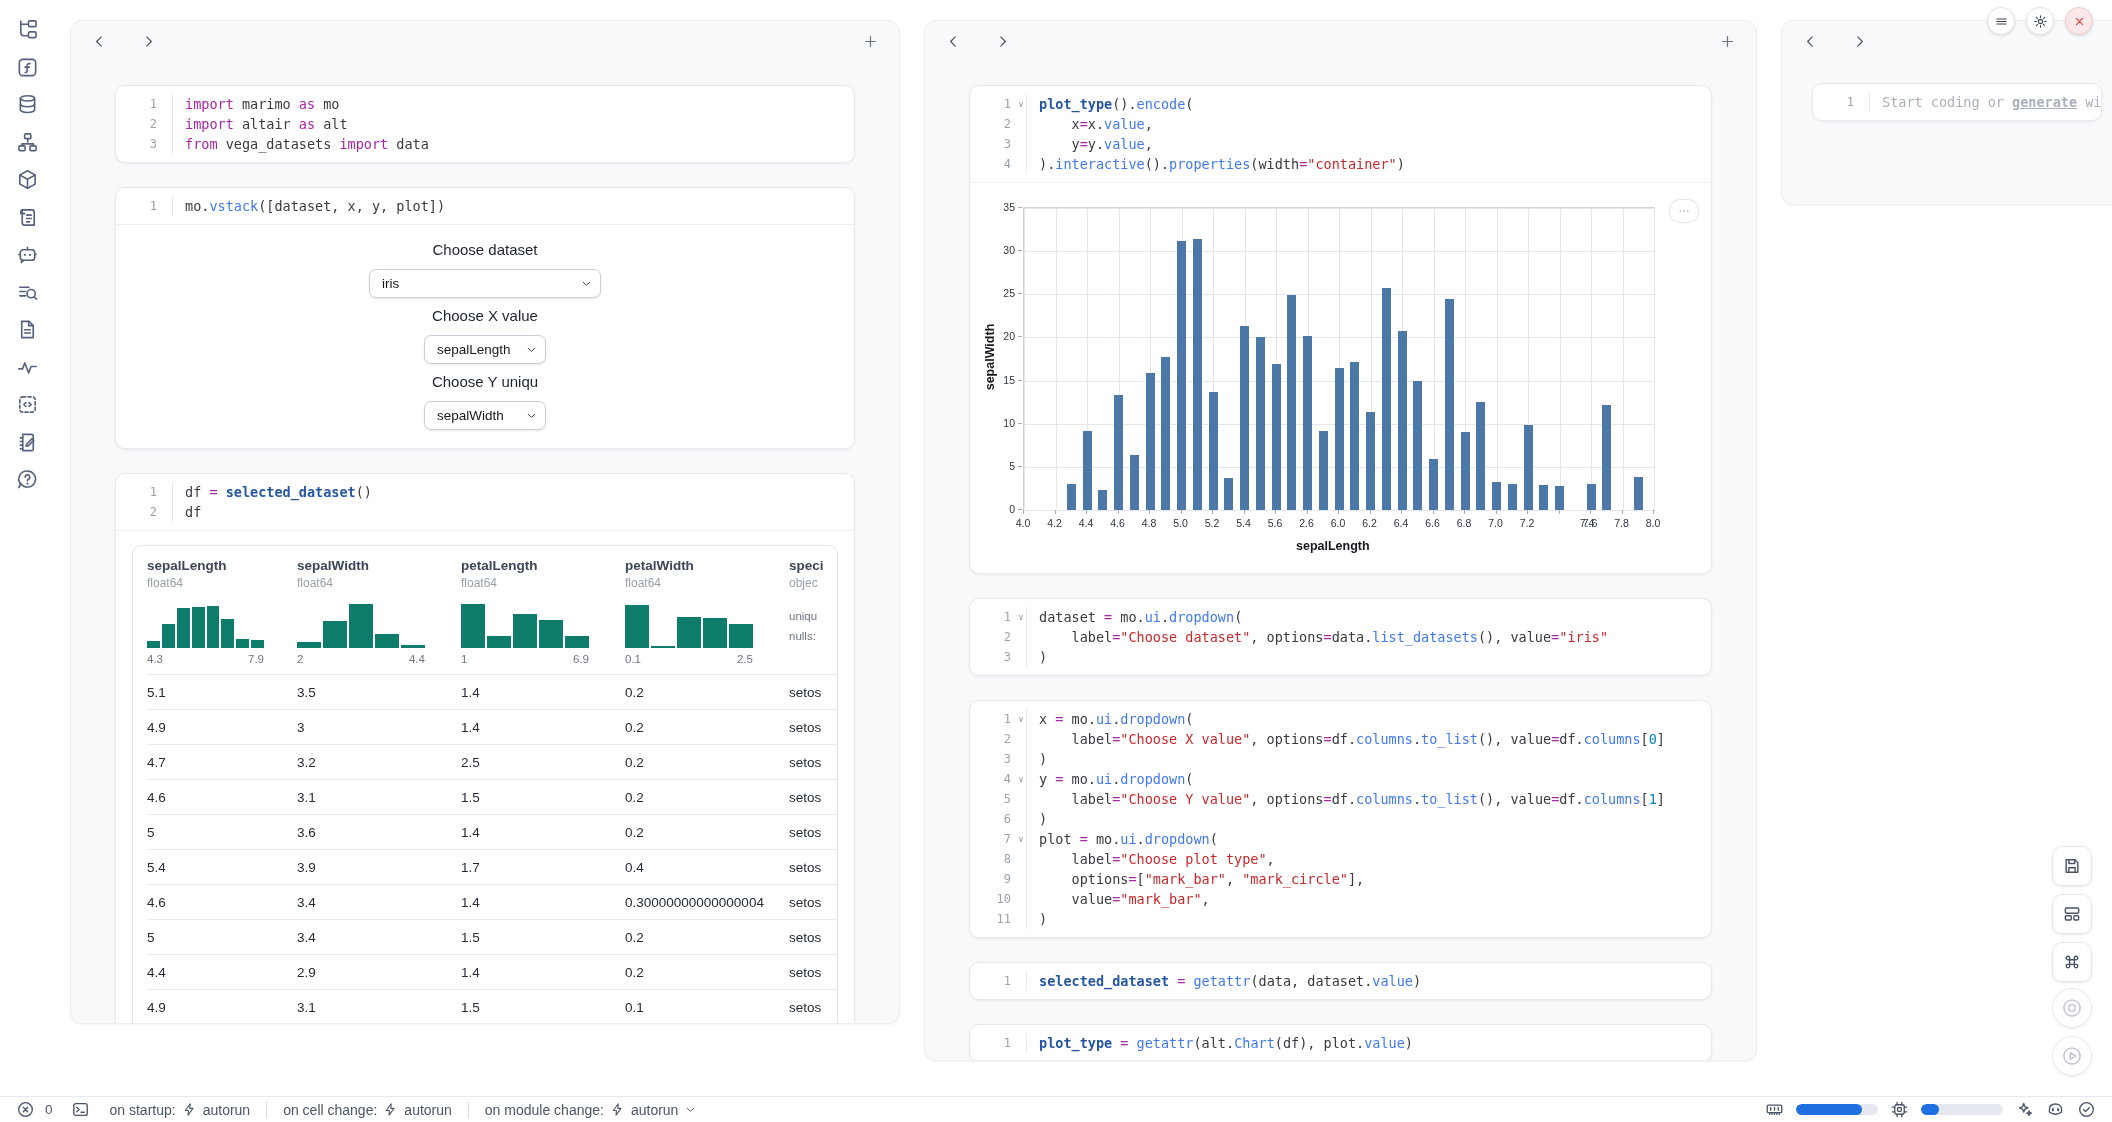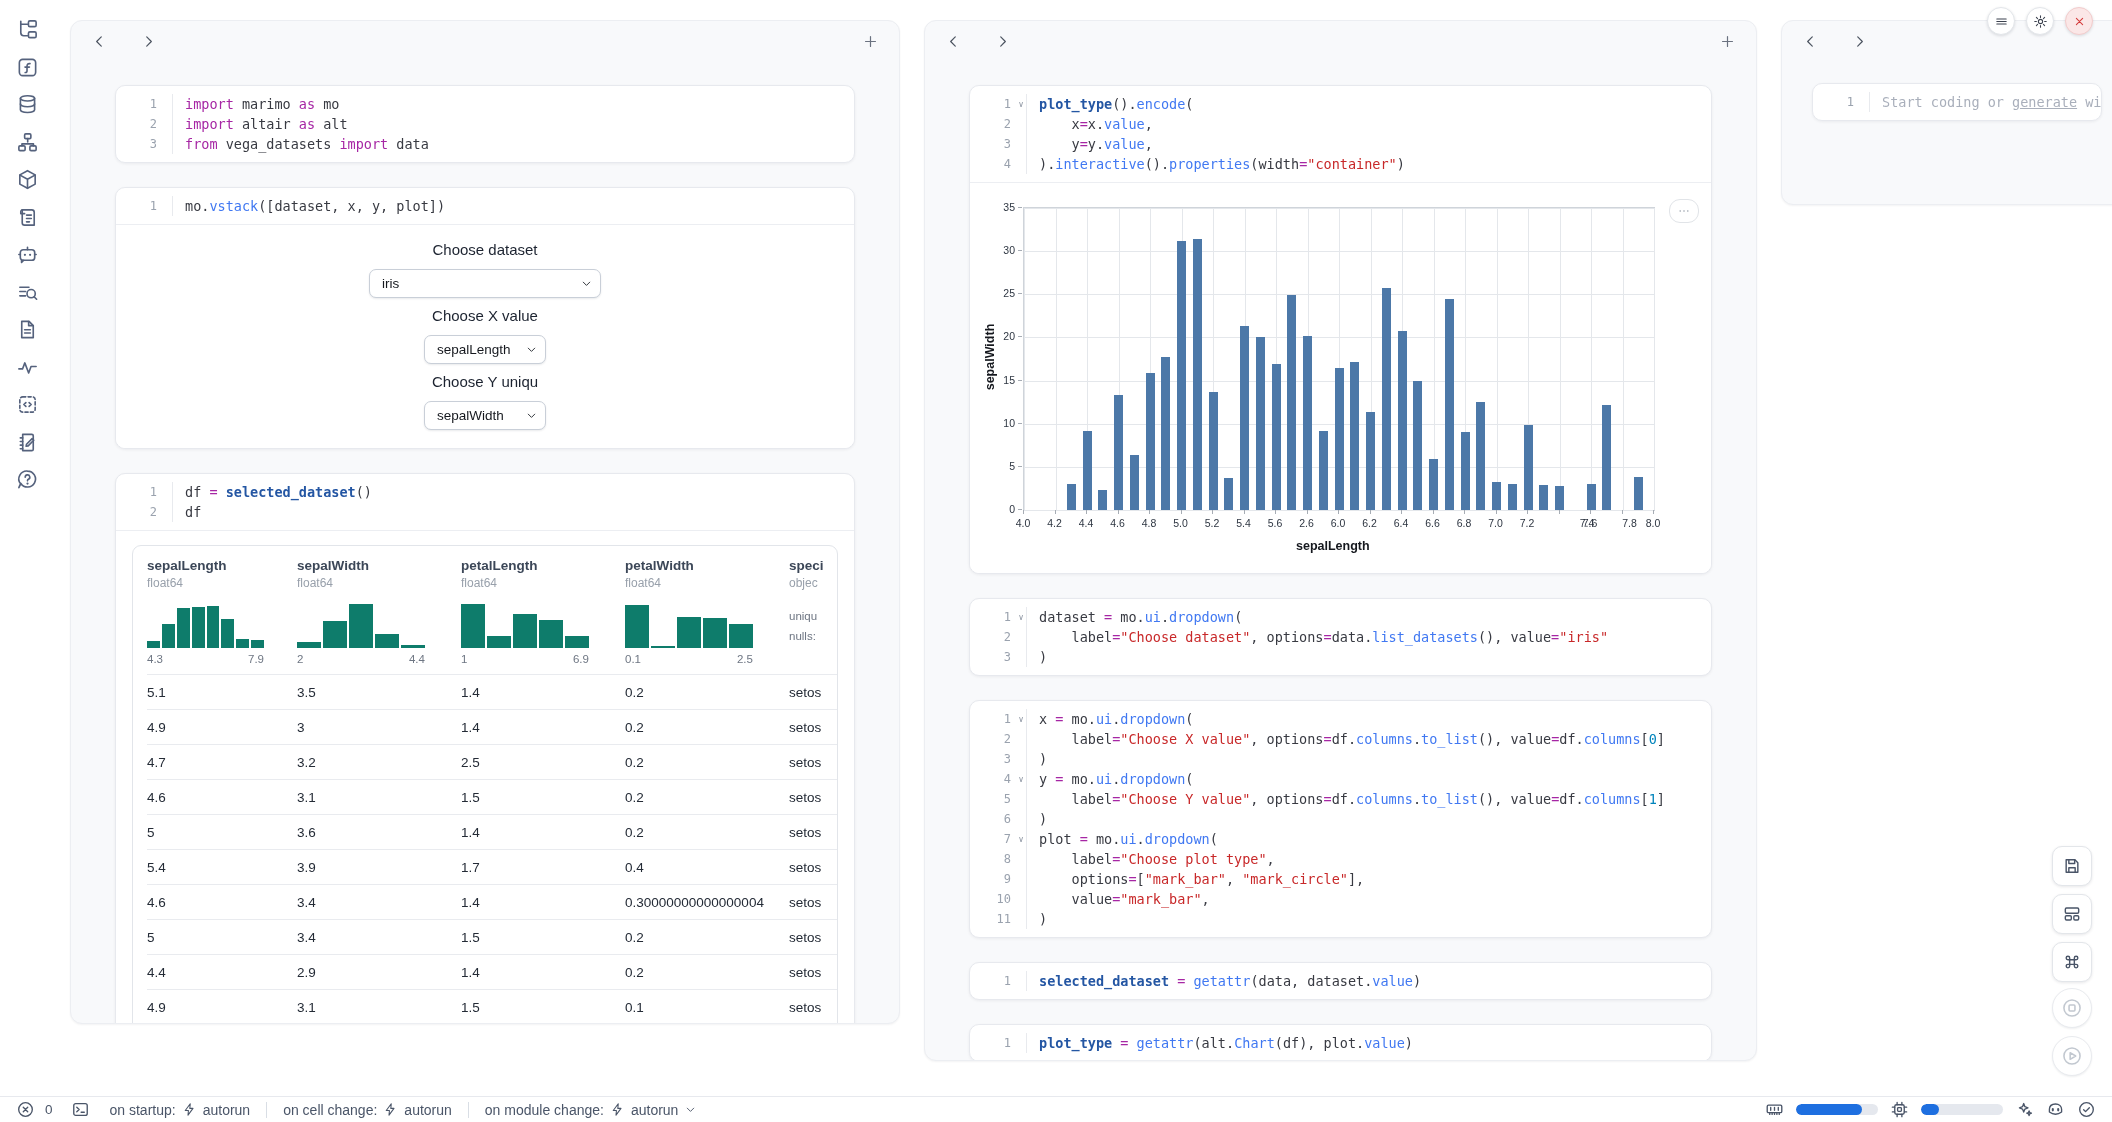--- a/index.html
+++ b/index.html
@@ -24,21 +24,21 @@
   .cell{background:#fff;border:1px solid #e7e9ee;border-radius:10px;margin-bottom:24px;
         box-shadow:0 1px 3px rgba(15,23,42,.06);overflow:hidden;}
   .code{padding:8px 0;font-family:"DejaVu Sans Mono",monospace;font-size:13.5px;}
   .cline{display:flex;line-height:20px;white-space:pre;}
   .lnwrap{width:46px;flex:none;display:flex;justify-content:flex-end;align-items:center;
           padding-right:5px;color:#9aa2ae;font-size:12px;box-sizing:border-box;}
   .fold{width:10px;font-size:8.5px;color:#8d95a2;text-align:center;flex:none;}
   .src{flex:1;border-left:1px solid #e8eaee;padding-left:12px;color:#383a42;overflow:hidden;}
   .tok-kw{color:#a626a4;} .tok-op{color:#a626a4;} .tok-fn{color:#4078f2;}
   .tok-def{color:#2456a3;font-weight:bold;} .tok-str{color:#c82829;} .tok-num{color:#0184bc;}
-  .tok-pl{color:#383a42;} .tok-ph{color:#a9afbb;} .tok-ph-link{color:#a9afbb;text-decoration:underline;font-weight:normal;}
+  .tok-pl{color:#383a42;} .tok-ph{color:#a9afbb;} .tok-ph-link{color:#a9afbb;text-decoration:underline;font-weight:bold;}
   .cell-output{border-top:1px solid #eceef2;background:#fff;}
 
   
   .controls{padding:16px 14px 18px;display:flex;flex-direction:column;gap:9px;}
   .ctl-row{display:flex;align-items:center;gap:11px;font-size:15px;color:#1c2330;flex-direction:column;}
   .selectwrap{position:relative;display:inline-flex;align-items:center;border:1px solid #c9cfd8;
               border-radius:7px;background:#fff;box-shadow:0 1px 2px rgba(15,23,42,.09);
               height:29px;padding:0 24px 0 12px;font-size:13.5px;color:#15181e;box-sizing:border-box;}
   .selectwrap select{appearance:none;-webkit-appearance:none;border:0;background:transparent;
               font:inherit;color:inherit;outline:none;padding:0;width:100%;}
@@ -633,21 +633,21 @@
               <div class="xt" style="left: 479px; top: 334px;">6.8</div>
               <div class="tick" style="left: 525.5px; top: 327px; width: 1px; height: 4px;"></div>
               <div class="xt" style="left: 510.5px; top: 334px;">7.0</div>
               <div class="tick" style="left: 557px; top: 327px; width: 1px; height: 4px;"></div>
               <div class="xt" style="left: 542px; top: 334px;">7.2</div>
               <div class="tick" style="left: 588.5px; top: 327px; width: 1px; height: 4px;"></div>
               <div class="xt" style="left: 602px; top: 334px;">7.4</div>
               <div class="tick" style="left: 620px; top: 327px; width: 1px; height: 4px;"></div>
               <div class="xt" style="left: 605px; top: 334px;">7.6</div>
               <div class="tick" style="left: 651.5px; top: 327px; width: 1px; height: 4px;"></div>
-              <div class="xt" style="left: 636.5px; top: 334px; margin-left: 8px;">7.8</div>
+              <div class="xt" style="left: 636.5px; top: 334px;">7.8</div>
               <div class="tick" style="left: 683px; top: 327px; width: 1px; height: 4px;"></div>
               <div class="xt" style="left: 668px; top: 334px;">8.0</div>
               <div class="tick" style="left: 48px; top: 326px; width: 4px; height: 1px;"></div>
               <div class="yt" style="left: 19px; top: 320px;">0</div>
               <div class="tick" style="left: 48px; top: 282.9px; width: 4px; height: 1px;"></div>
               <div class="yt" style="left: 19px; top: 276.9px;">5</div>
               <div class="tick" style="left: 48px; top: 239.7px; width: 4px; height: 1px;"></div>
               <div class="yt" style="left: 19px; top: 233.7px;">10</div>
               <div class="tick" style="left: 48px; top: 196.6px; width: 4px; height: 1px;"></div>
               <div class="yt" style="left: 19px; top: 190.6px;">15</div>

